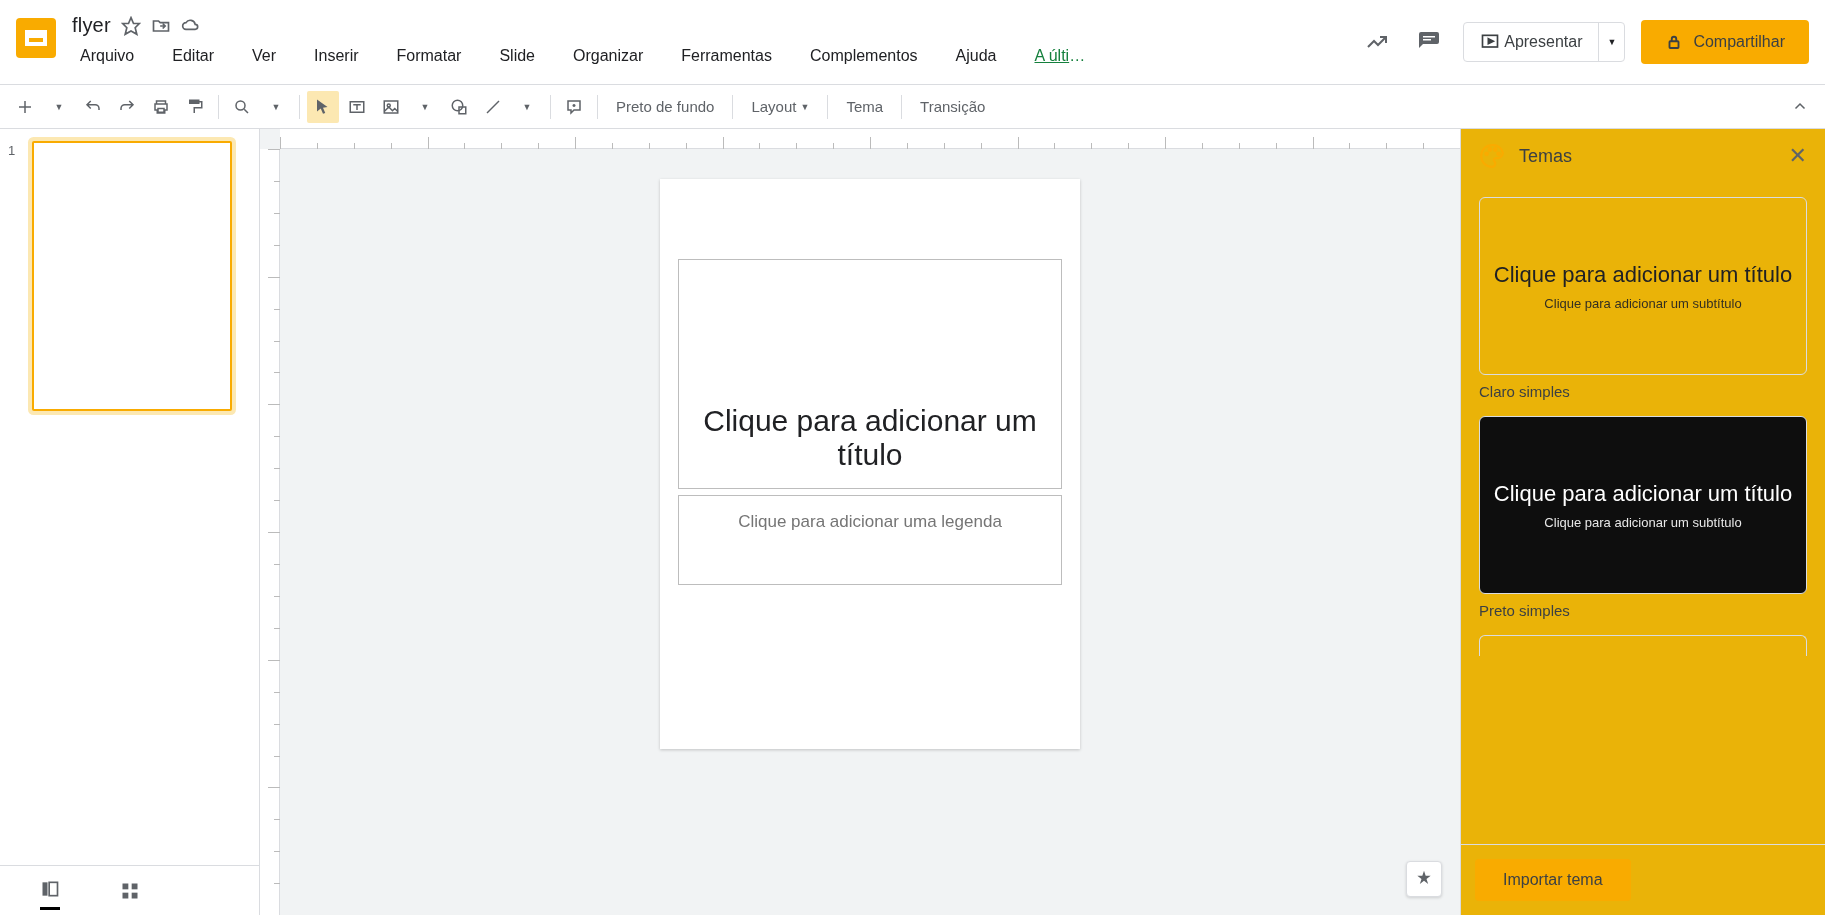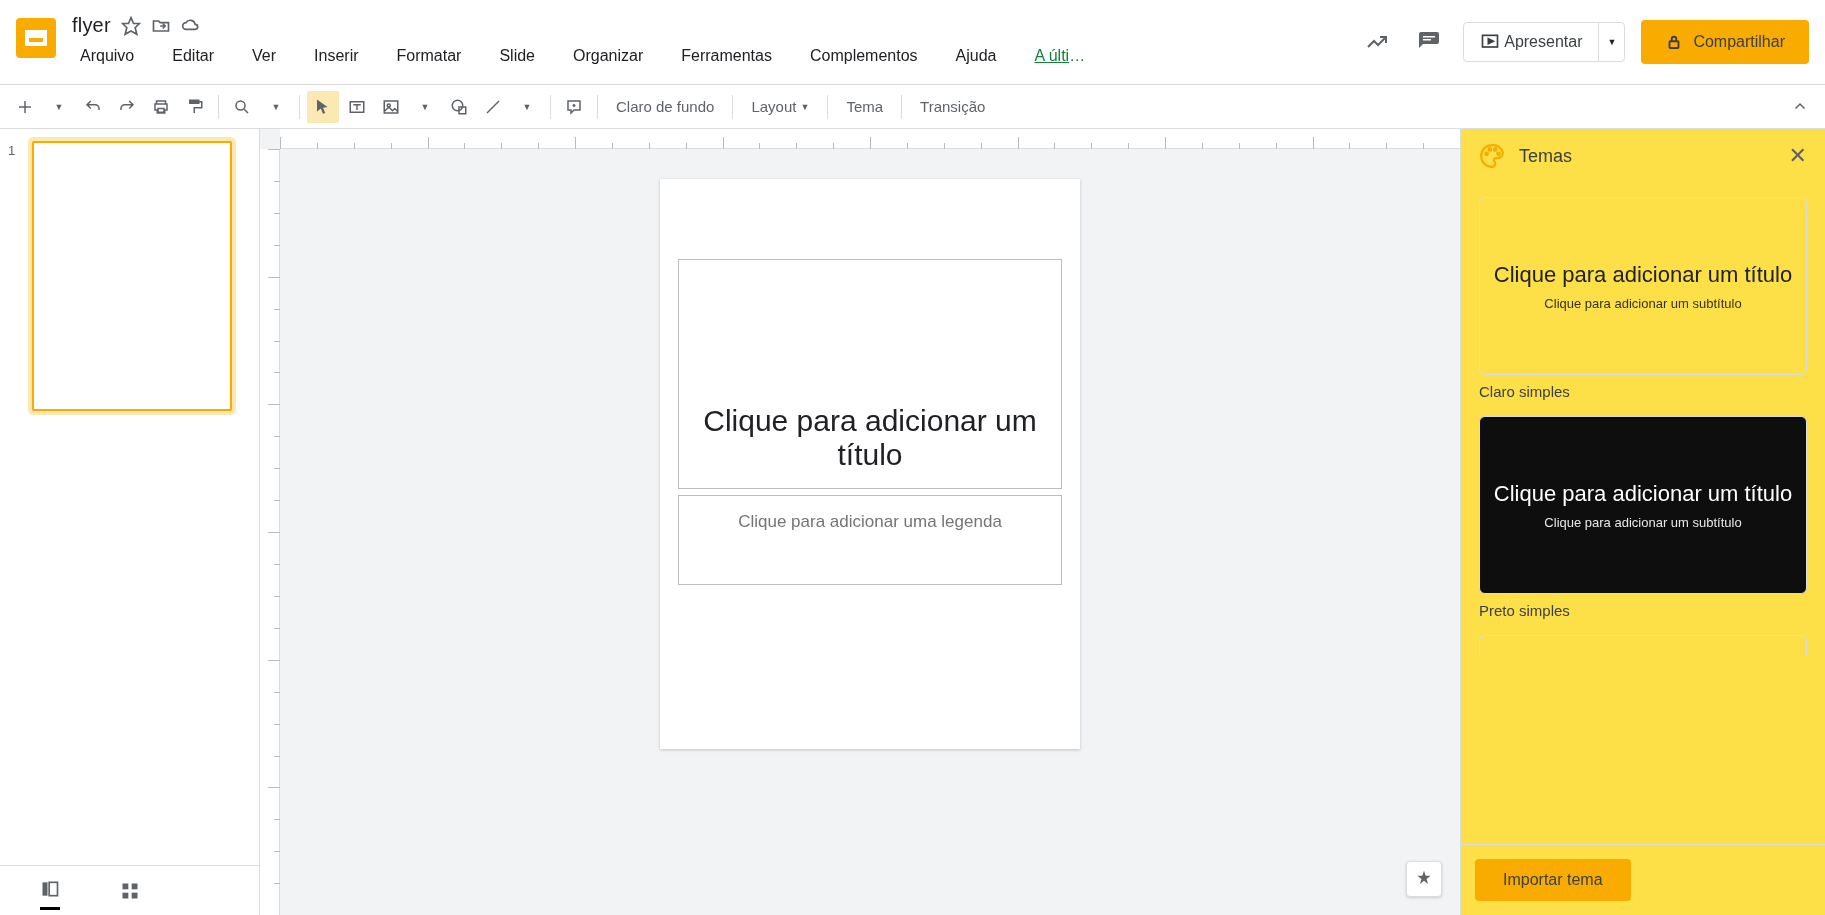--- a/index.html
+++ b/index.html
@@ -54,21 +54,21 @@
 .ruler-ticks-v { position: absolute; top: 0; left: 0; bottom: 0; width: 20px; display: flex; flex-direction: column; }
 .tick-v { flex: 1; border-top: 1px solid #bbb; width: 6px; margin-left: 14px; }
 .tick-v.big { width: 12px; margin-left: 8px; }
 .canvas-inner { position: absolute; top: 20px; left: 20px; right: 0; bottom: 0; display: flex; align-items: flex-start; justify-content: center; padding-top: 30px; }
 .slide { width: 420px; height: 570px; background: #fff; box-shadow: 0 1px 3px rgba(0,0,0,0.2); padding: 80px 18px 20px 18px; display: flex; flex-direction: column; gap: 6px; }
 .title-box { border: 1px solid #bdbdbd; height: 230px; display: flex; align-items: flex-end; justify-content: center; text-align: center; font-size: 30px; color: #202124; padding: 16px; }
 .subtitle-box { border: 1px solid #bdbdbd; height: 90px; text-align: center; font-size: 17px; color: #757575; padding: 16px; }
 .explore-btn { position: absolute; right: 18px; bottom: 18px; width: 36px; height: 36px; background: #fff; border: 1px solid #dadce0; border-radius: 4px; display: flex; align-items: center; justify-content: center; color: #5f6368; cursor: pointer; box-shadow: 0 1px 3px rgba(0,0,0,0.15); }
 
 
-.themes-panel { width: 365px; background: #fde047; border-left: 1px solid #dadce0; display: flex; flex-direction: column; }
+.themes-panel { width: 365px; background: #eab308; border-left: 1px solid #dadce0; display: flex; flex-direction: column; }
 .themes-header { display: flex; align-items: center; gap: 14px; padding: 14px 18px; }
 .themes-title { font-size: 18px; color: #3c4043; }
 .themes-close { margin-left: auto; color: #5f6368; cursor: pointer; font-size: 22px; }
 .themes-section { padding: 12px 18px; border-top: 1px solid #dadce0; border-bottom: 1px solid #dadce0; display: flex; align-items: center; font-size: 15px; color: #5f6368; }
 .themes-list { flex: 1; overflow: auto; padding: 14px 18px; }
 .theme-card { margin-bottom: 8px; }
 .theme-preview { height: 178px; border: 1px solid #dadce0; border-radius: 6px; display: flex; flex-direction: column; align-items: center; justify-content: center; gap: 8px; padding: 10px; text-align: center; cursor: pointer; }
 .theme-preview.dark { background: #0e0e0e; color: #fff; }
 .theme-preview-title { font-size: 22px; }
 .theme-preview-sub { font-size: 13px; opacity: 0.9; }
@@ -237,21 +237,21 @@
       </div>
     <div class="tool-sep"></div>
     <div class="tool-btn">
         <svg width="18" height="18" viewBox="0 0 24 24" fill="none" stroke="currentColor" stroke-width="2">
           <path d="M20 4H4v12h4v4l4-4h8z"></path>
           <line x1="12" y1="8" x2="12" y2="12"></line>
           <line x1="10" y1="10" x2="14" y2="10"></line>
         </svg>
       </div>
     <div class="tool-sep"></div>
-    <div class="tool-text">Claro de fundo</div>
+    <div class="tool-text">Preto de fundo</div>
     <div class="tool-sep"></div>
     <div class="tool-text">
         <span>Layout</span>
         <span class="dd-arrow">▼</span>
       </div>
     <div class="tool-sep"></div>
     <div class="tool-text">Tema</div>
     <div class="tool-sep"></div>
     <div class="tool-text">Transição</div>
     <div class="toolbar-spacer"></div>

